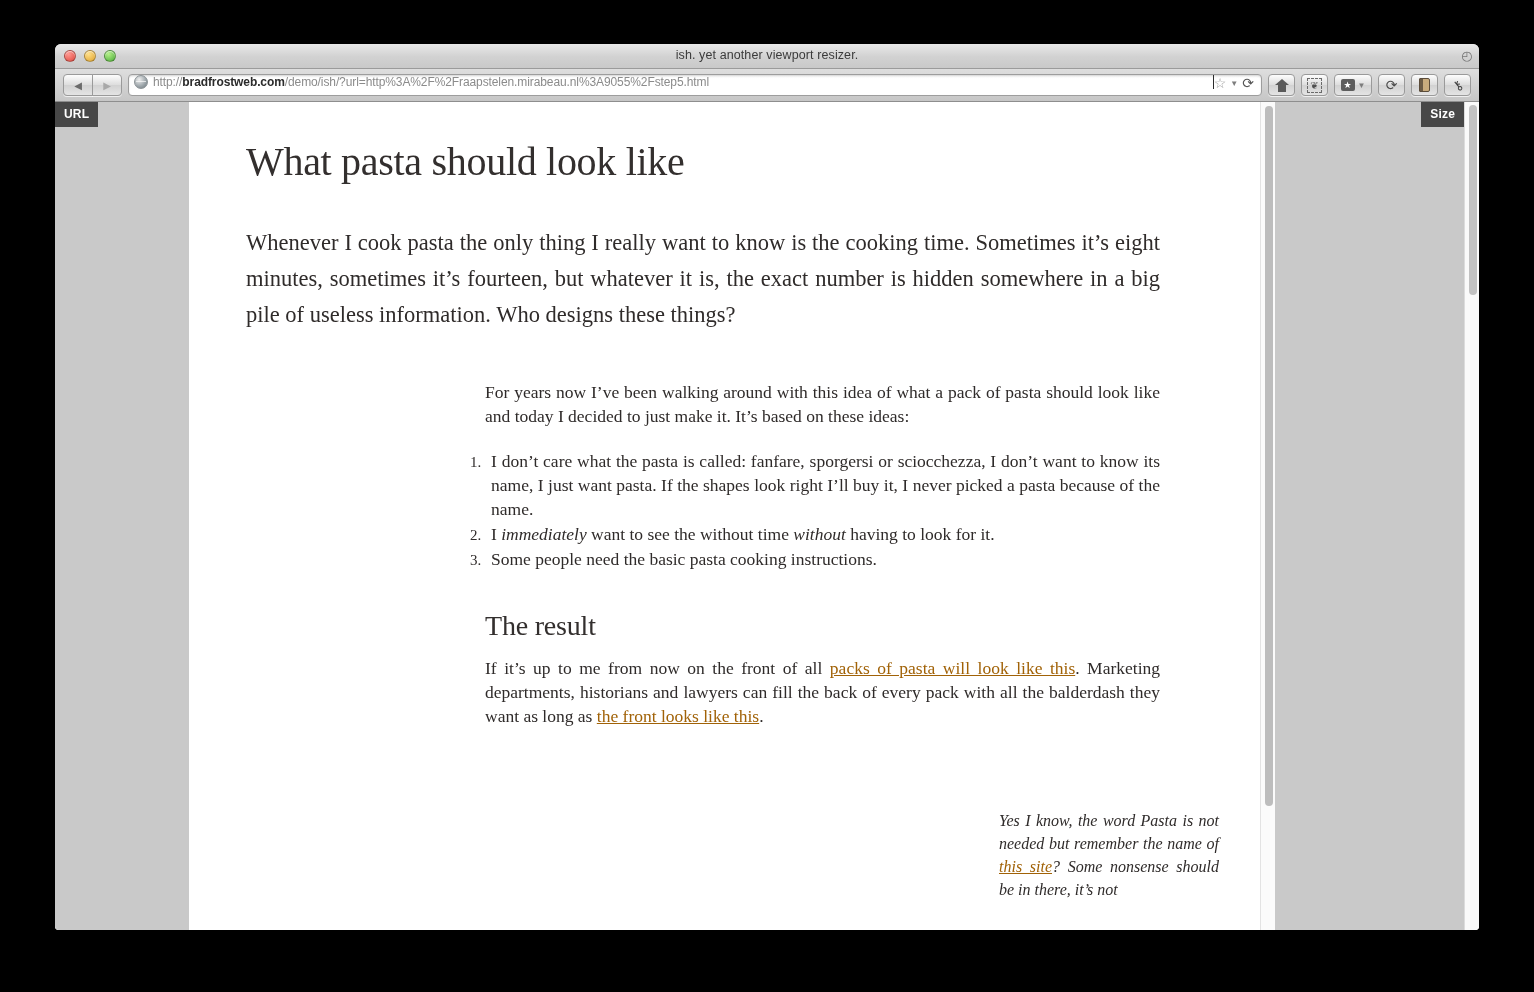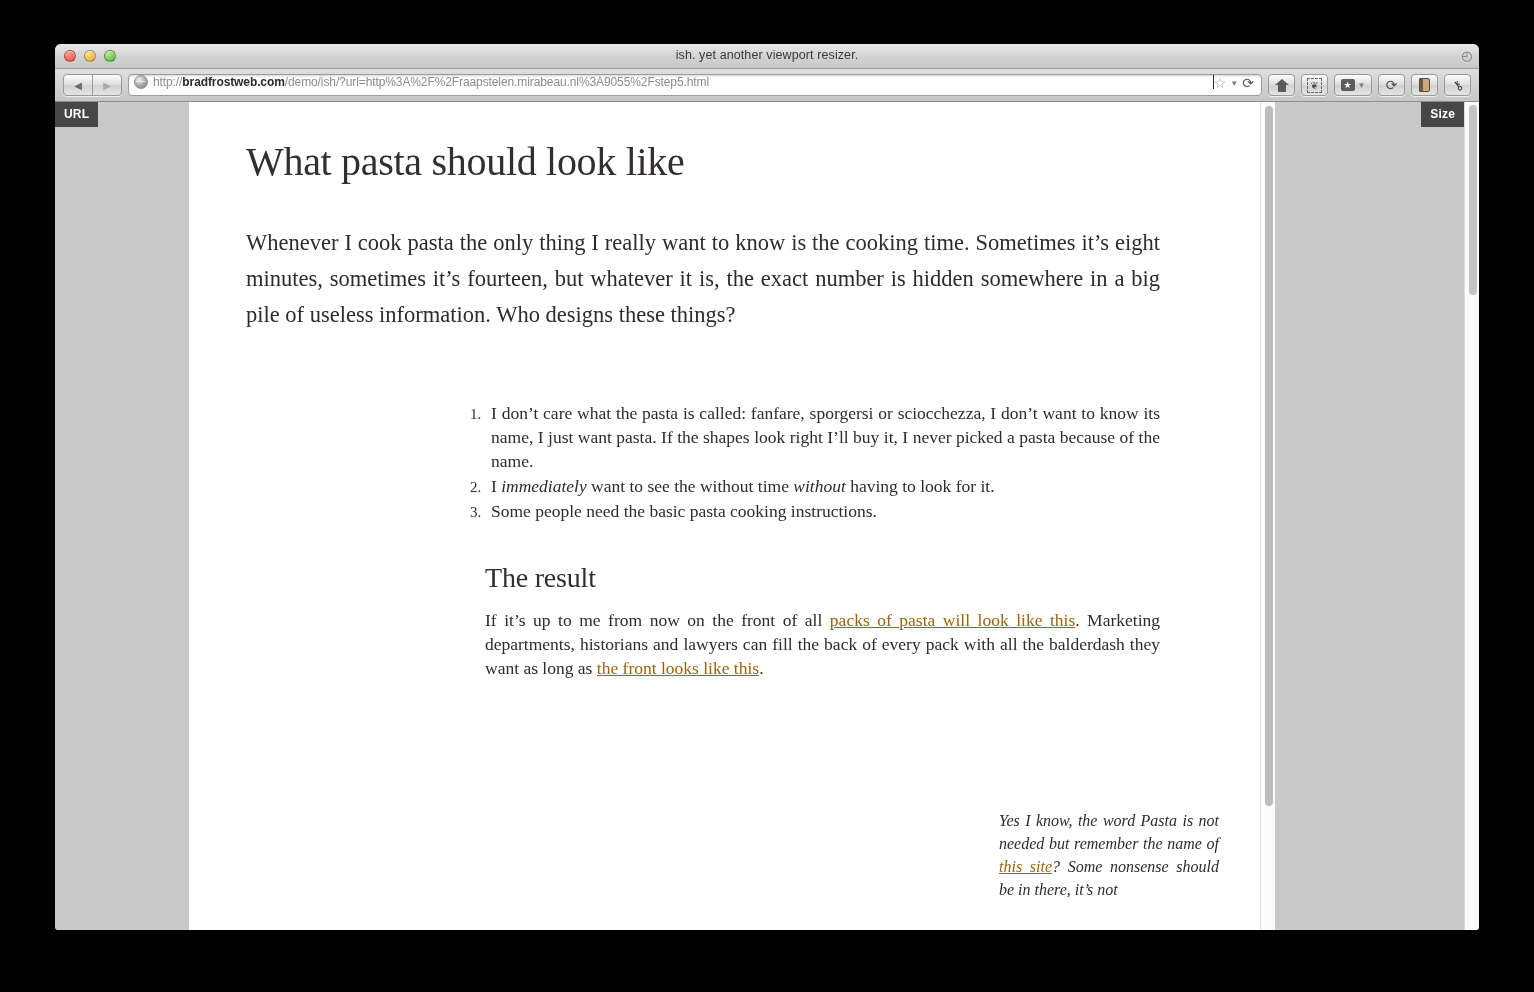--- a/index.html
+++ b/index.html
@@ -404,20 +404,21 @@
 
       <div id="iframe-frame">
 
         <div id="doc">
 
           <h1 id="doc-title">What pasta should look like</h1>
 
           <p id="intro">Whenever I cook pasta the only thing I really want to know is the cooking time. Sometimes it’s eight minutes, sometimes it’s fourteen, but whatever it is, the exact number is hidden somewhere in a big pile of useless information. Who designs these things?</p>
 
           <div class="section" id="sec-better">
+            <p>For years now I’ve been walking around with this idea of what a pack of pasta should look like and today I decided to just make it. It’s based on these ideas:</p>
           </div>
 
           <ol id="ideas">
             <li><span>I don’t care what the pasta is called: fanfare, sporgersi or sciocchezza, I don’t want to know its name, I just want pasta. If the shapes look right I’ll buy it, I never picked a pasta because of the name.</span></li>
             <li><span>I </span><em>immediately</em><span> want to see the without time </span><em>without</em><span> having to look for it.</span></li>
             <li><span>Some people need the basic pasta cooking instructions.</span></li>
           </ol>
 
           <div class="section" id="sec-result">
             <h2>The result</h2>

